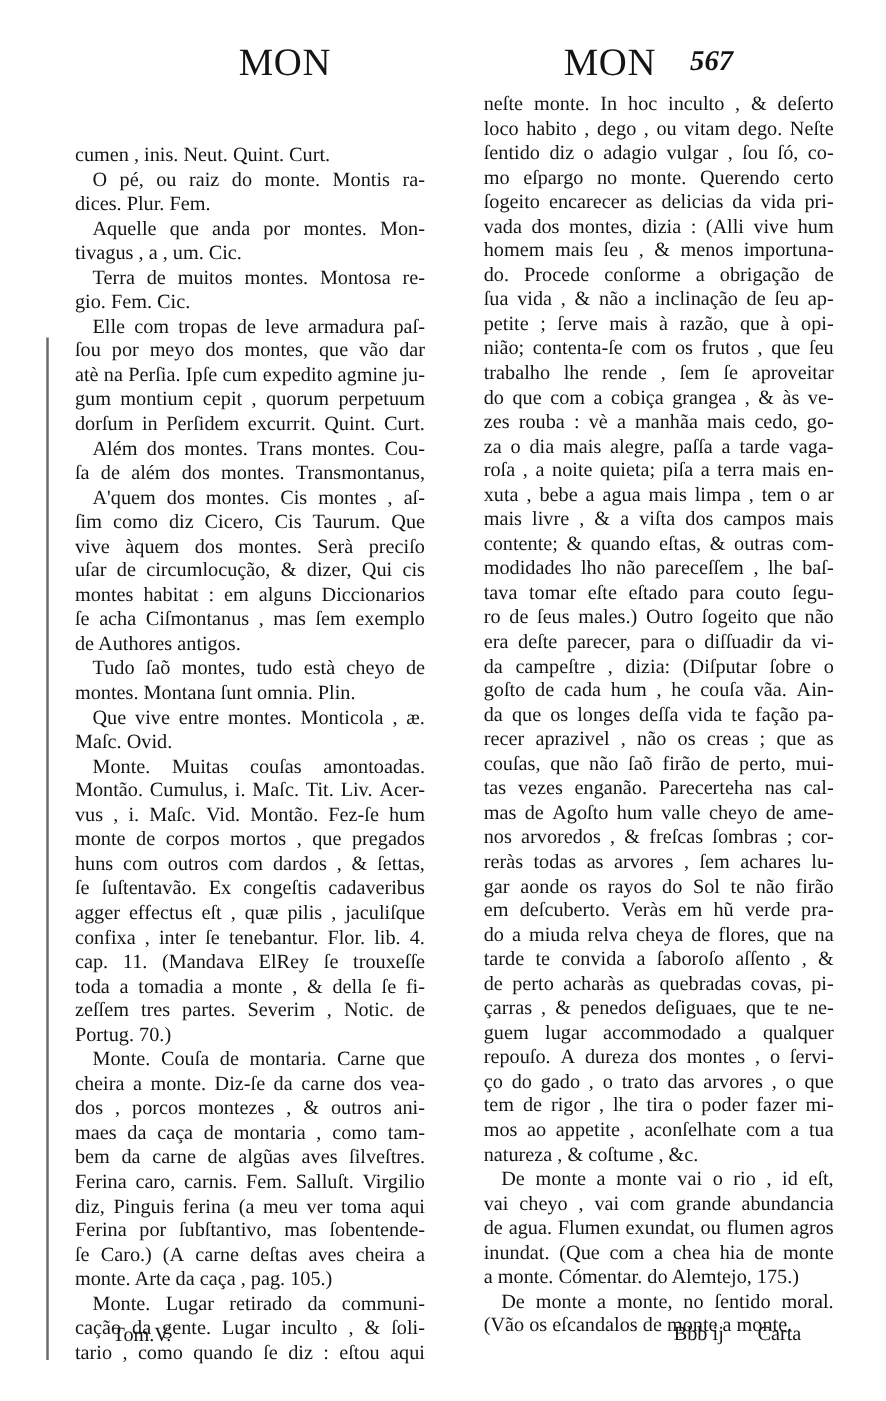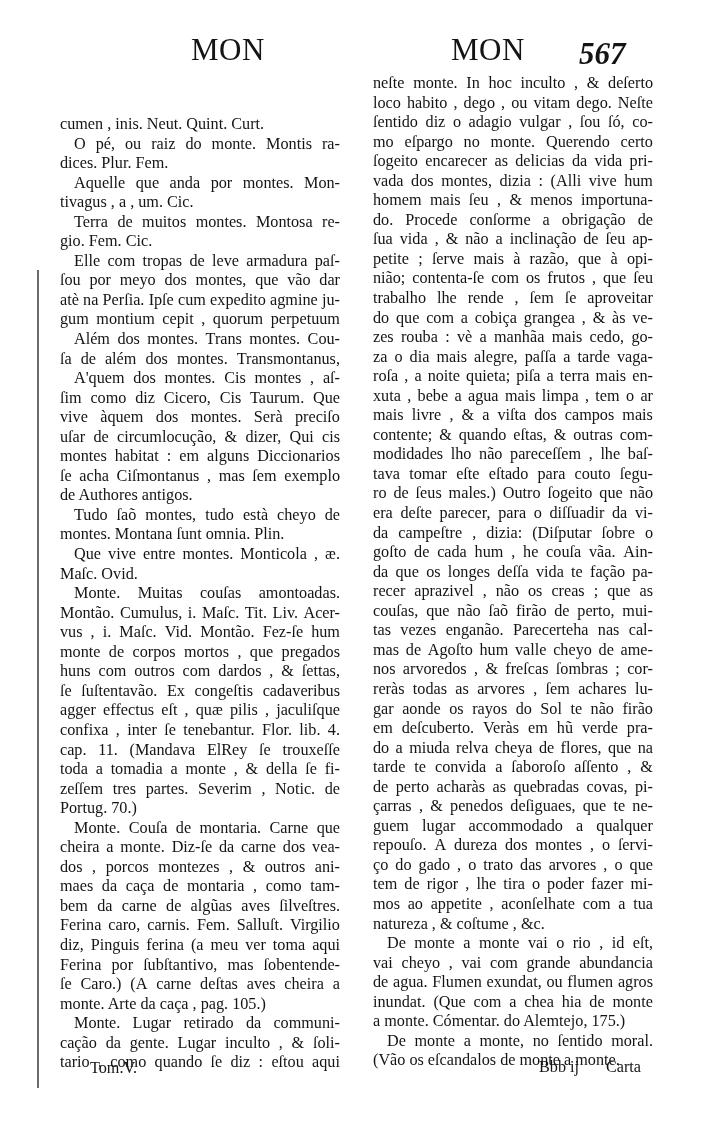--- a/index.html
+++ b/index.html
@@ -3,24 +3,24 @@
 <meta charset="utf-8">
 <style>
   html, body { margin:0; padding:0; background:#ffffff; }
   body { width:709px; height:1121px; position:relative; overflow:hidden;
          font-family:"Liberation Serif","DejaVu Serif",serif; color:#141414; }
   .page { position:absolute; left:0; top:0; width:709px; height:1121px; }
   .rule { position:absolute; left:37px; top:270px; width:2px; height:818px; background:#3a3a3a; opacity:.75; }
   .head { position:absolute; top:30px; font-size:31px; letter-spacing:0.5px; line-height:40px; }
   .head-left { left:191px; }
   .head-right { left:451px; }
-  .pagenum { position:absolute; left:579px; top:36px; font-size:31px; font-weight:bold; font-style:italic; }
+  .pagenum { position:absolute; left:552px; top:36px; font-size:23px; font-weight:bold; font-style:italic; }
   .col { position:absolute; top:74px; width:280px; }
   .col-left { left:60px;margin-top:41px; }
-  .col-right { left:373px; }
+  .col-right { left:387px; }
   .line { height:19.55px; line-height:19.55px; font-size:16.2px; white-space:nowrap;
           display:flex; justify-content:space-between; }
   .line.last { justify-content:flex-start; }
   .line.indent { padding-left:14px; }
   .line span { display:inline; }
   .foot { position:absolute; font-size:16.2px; line-height:20px; }
   .foot-tom { left:90px; top:1058px; }
   .foot-sig { left:500px; top:1057px;margin-left:39px; }
   .foot-catch { left:606px; top:1057px; }
 </style>
@@ -95,20 +95,28 @@
         <span>ju-</span>
       </div>
       <div class="line">
         <span>gum</span>
         <span>montium</span>
         <span>cepit</span>
         <span>,</span>
         <span>quorum</span>
         <span>perpetuum</span>
       </div>
+      <div class="line">
+        <span>dorſum</span>
+        <span>in</span>
+        <span>Perſidem</span>
+        <span>excurrit.</span>
+        <span>Quint.</span>
+        <span>Curt.</span>
+      </div>
       <div class="line indent">
         <span>Além</span>
         <span>dos</span>
         <span>montes.</span>
         <span>Trans</span>
         <span>montes.</span>
         <span>Cou-</span>
       </div>
       <div class="line">
         <span>ſa</span>

